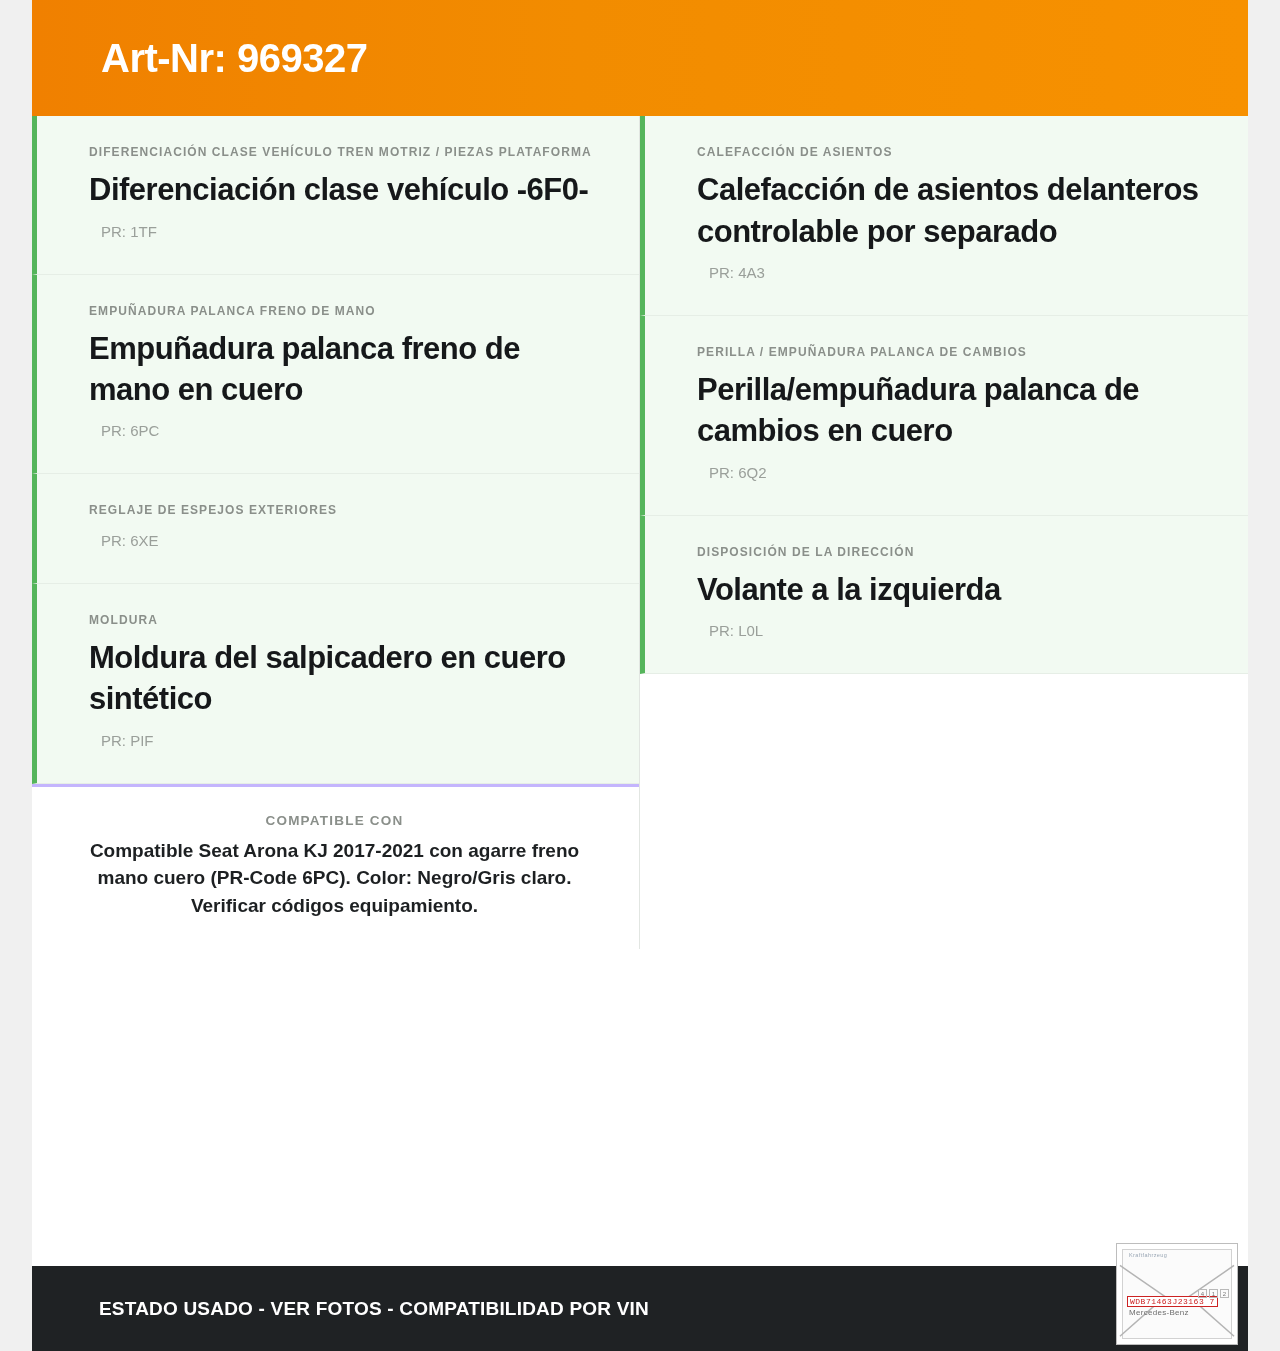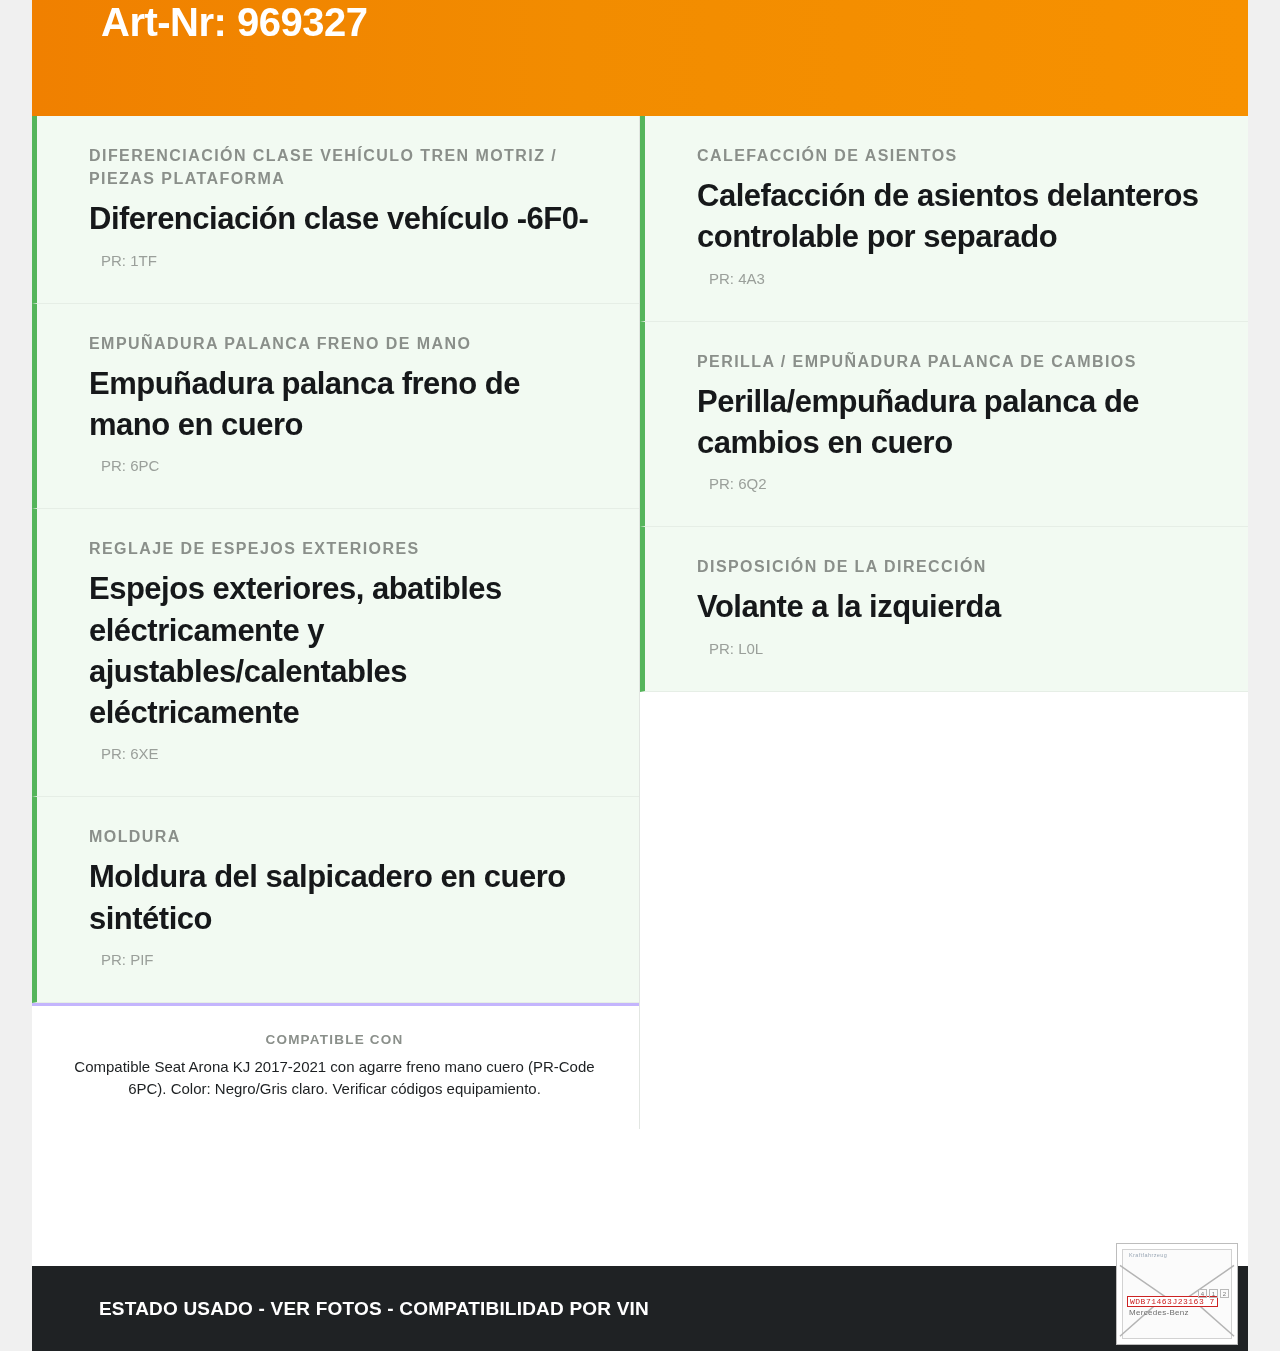--- a/index.html
+++ b/index.html
@@ -22,21 +22,21 @@
     top: 0;
     width: 1216px;
     height: 1351px;
     background: #ffffff;
   }
   
   .header {
     height: 116px;
     background: linear-gradient(90deg, #f08000 0%, #f28c00 45%, #f79100 100%);
     display: flex;
-    align-items: flex-start;
+    align-items: center;
     padding-left: 69px;
   }
   .header-title {
     color: #ffffff;
     font-size: 40px;
     font-weight: bold;
     letter-spacing: -0.5px;
   }
   
   .columns {
@@ -56,21 +56,21 @@
     border-left: 5px solid #55b55b;
     border-bottom: 1px solid #e6eee6;
     padding: 28px 36px 22px 52px;
   }
   .col-right .feature {
     padding-left: 52px;
   }
   .feature:last-of-type { border-bottom: 1px solid #e6eee6; }
 
   .feat-cat {
-    font-size: 16px;
+    font-size: 12px;
     font-weight: bold;
     letter-spacing: 0.09em;
     color: #8a8f8a;
     text-transform: uppercase;
     line-height: 1.45;
     margin: 0 0 8px 0;
   }
   .feat-name {
     font-size: 31px;
     font-weight: bold;
@@ -94,24 +94,24 @@
   }
   .compat-label {
     font-size: 13.5px;
     font-weight: bold;
     letter-spacing: 0.09em;
     color: #8a8f8a;
     text-transform: uppercase;
     margin: 0 0 9px 0;
   }
   .compat-text {
-    font-size: 15px;
+    font-size: 19px;
     line-height: 1.45;
     color: #1d2022;
-    font-weight: normal;
+    font-weight: bold;
     margin: 0;
     max-width: 540px;
   }
 
   
   .footer {
     position: absolute;
     left: 0;
     bottom: 0;
     width: 1216px;
@@ -216,21 +216,20 @@
         </div>
 
         <div class="feature">
           <p class="feat-cat">Empuñadura palanca freno de mano</p>
           <p class="feat-name">Empuñadura palanca freno de mano en cuero</p>
           <p class="feat-pr">PR: 6PC</p>
         </div>
 
         <div class="feature">
           <p class="feat-cat">Reglaje de espejos exteriores</p>
-          <p class="feat-name">Espejos exteriores, abatibles eléctricamente y ajustables/calentables eléctricamente</p>
           <p class="feat-pr">PR: 6XE</p>
         </div>
 
         <div class="feature">
           <p class="feat-cat">Moldura</p>
           <p class="feat-name">Moldura del salpicadero en cuero sintético</p>
           <p class="feat-pr">PR: PIF</p>
         </div>
 
         <div class="compatible">

